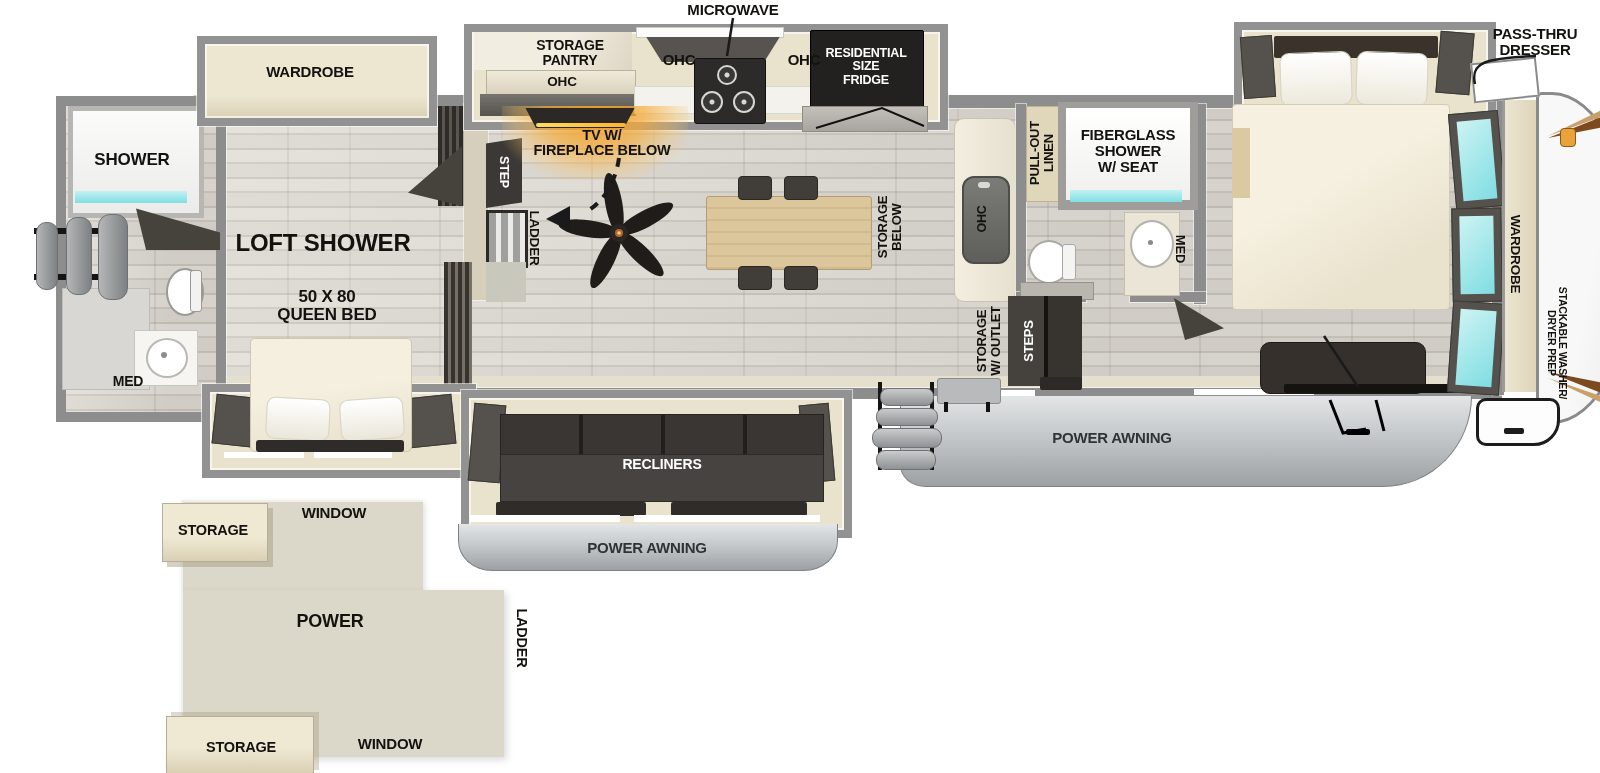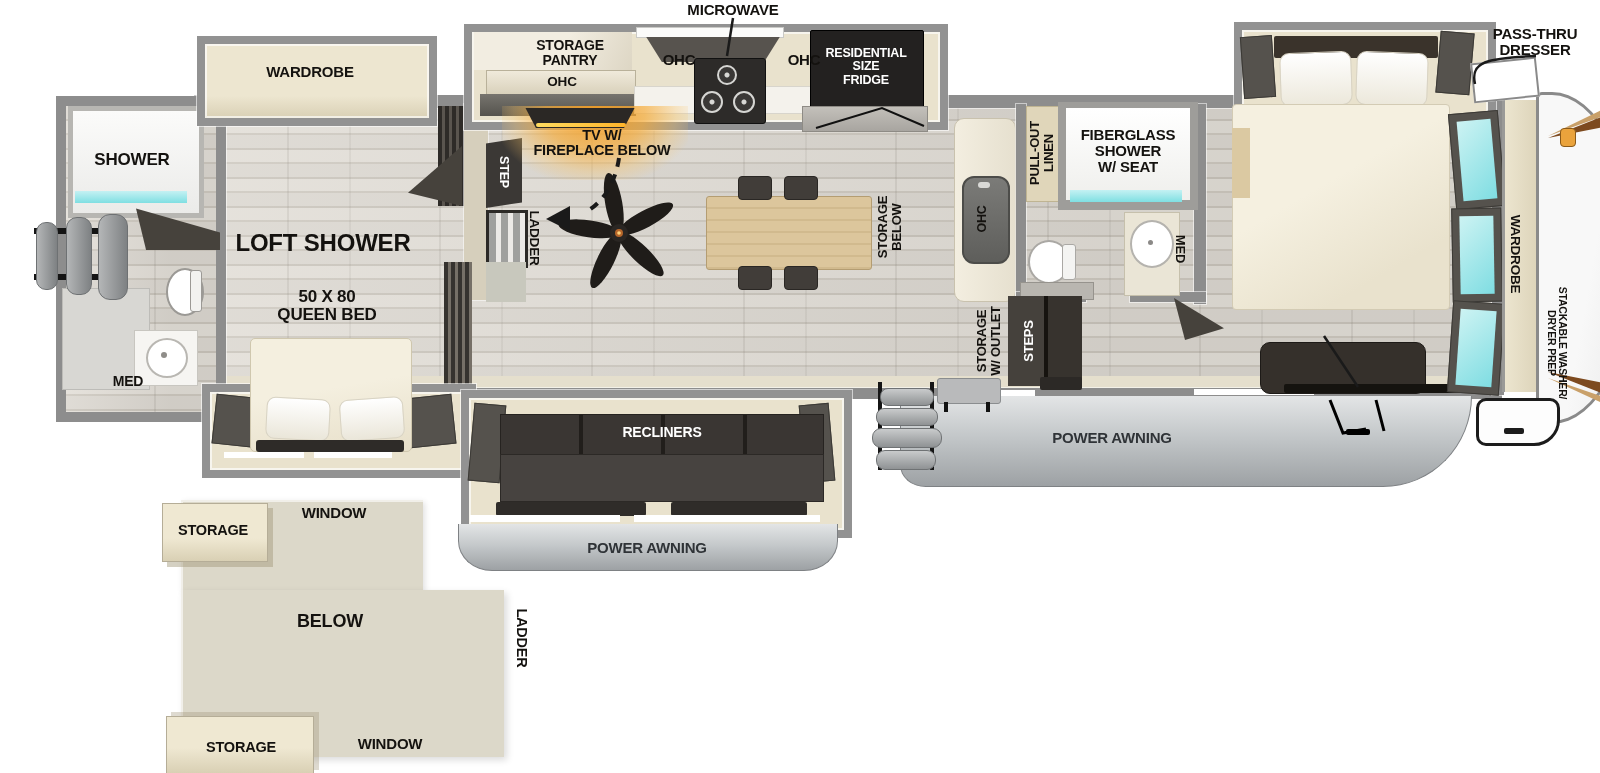--- a/index.html
+++ b/index.html
@@ -231,21 +231,21 @@
   <div class="lbl w" style="left:832px;top:67px;font-size:12.5px;">RESIDENTIAL
 SIZE
 FRIDGE</div>
   <div class="lbl" style="left:568px;top:143px;font-size:14.5px;">TV W/
 FIREPLACE BELOW</div>
   <div class="lbl rm90" style="left:856px;top:227px;font-size:13px;">STORAGE
 BELOW</div>
   <div class="lbl rm90" style="left:949px;top:219px;font-size:12.5px;">OHC</div>
   <div class="lbl w r90" style="left:469px;top:172px;font-size:12.5px;">STEP</div>
   <div class="lbl r90" style="left:500px;top:238px;font-size:13.5px;">LADDER</div>
-  <div class="lbl w" style="left:628px;top:432px;font-size:14px;">RECLINERS</div>
+  <div class="lbl w" style="left:628px;top:464px;font-size:14px;">RECLINERS</div>
   <div class="lbl" style="left:98px;top:160px;font-size:17px;">SHOWER</div>
   <div class="lbl" style="left:94px;top:381px;font-size:14px;">MED</div>
   <div class="lbl" style="left:276px;top:72px;font-size:15px;">WARDROBE</div>
   <div class="lbl" style="left:289px;top:243px;font-size:24px;">LOFT SHOWER</div>
   <div class="lbl" style="left:293px;top:306px;font-size:17px;">50 X 80
 QUEEN BED</div>
   <div class="lbl rm90" style="left:1008px;top:153px;font-size:13px;">PULL-OUT
 LINEN</div>
   <div class="lbl" style="left:1094px;top:151px;font-size:15px;">FIBERGLASS
 SHOWER
@@ -257,18 +257,18 @@
   <div class="lbl r90" style="left:1481px;top:254px;font-size:13.5px;">WARDROBE</div>
   <div class="lbl r90" style="left:1523px;top:343px;font-size:10.5px;">STACKABLE WASHER/
 DRYER PREP</div>
   <div class="lbl" style="left:1501px;top:42px;font-size:15px;">PASS-THRU
 DRESSER</div>
   <div class="lbl" style="left:613px;top:548px;font-size:15px;color:#2f3337;">POWER AWNING</div>
   <div class="lbl" style="left:1078px;top:438px;font-size:15px;color:#2f3337;">POWER AWNING</div>
 
   <div class="lbl" style="left:179px;top:531px;font-size:14.5px;">STORAGE</div>
   <div class="lbl" style="left:300px;top:513px;font-size:15px;">WINDOW</div>
-  <div class="lbl" style="left:296px;top:622px;font-size:18px;">BELOW</div>
+  <div class="lbl" style="left:296px;top:622px;font-size:18px;">POWER</div>
   <div class="lbl r90" style="left:487px;top:638px;font-size:14.5px;">LADDER</div>
   <div class="lbl" style="left:356px;top:744px;font-size:15px;">WINDOW</div>
   <div class="lbl" style="left:207px;top:748px;font-size:14.5px;">STORAGE</div>
 
 </div>
 
 </body></html>

